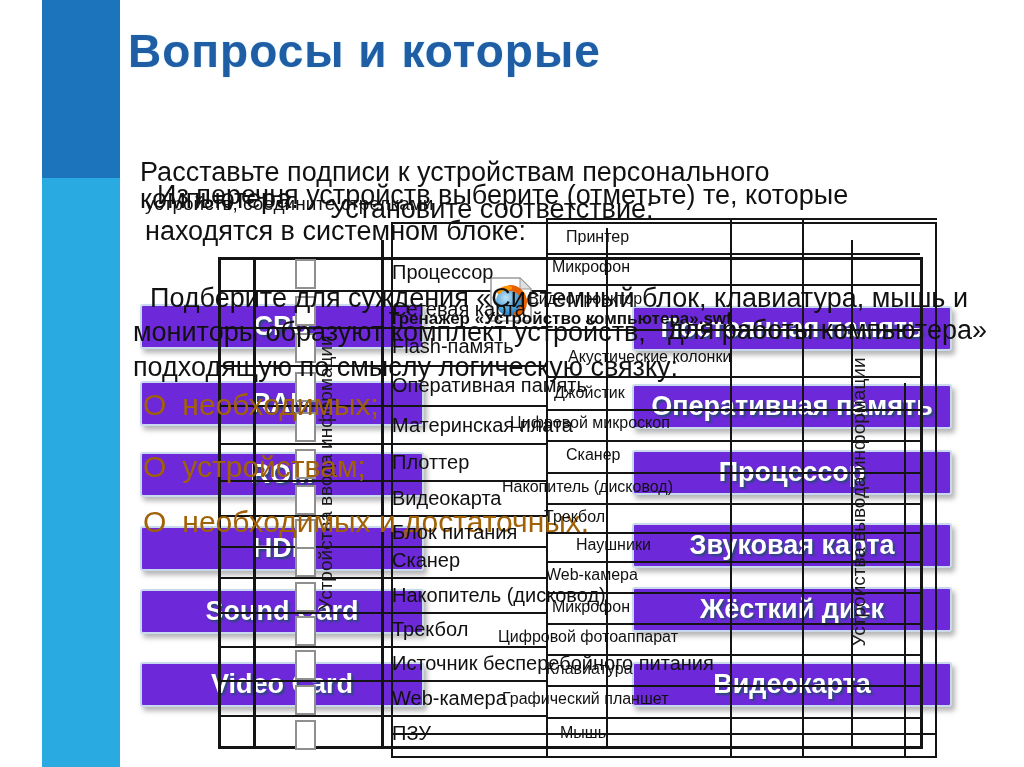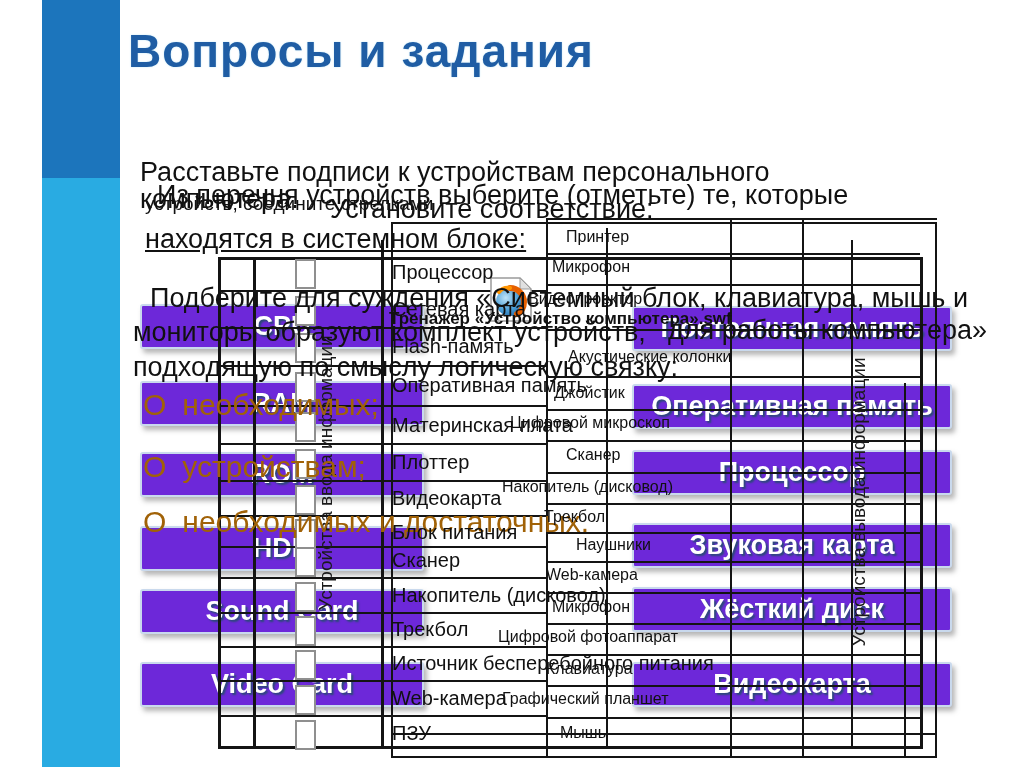--- a/index.html
+++ b/index.html
@@ -39,28 +39,28 @@
   .fx-icon{position:absolute;left:489px;top:276px;width:44px;height:47px;z-index:26;}
 </style>
 </head>
 <body>
 
 <div id="slide">
 
   <div class="sidebar-top"></div>
   <div class="sidebar-bottom"></div>
 
-  <div class="page-title">Вопросы и задания</div>
+  <div class="page-title">Вопросы и которые</div>
 
   <div class="t-lg" style="left:140px;top:157px;">Расставьте подписи к устройствам персонального</div>
   <div class="t-lg" style="left:157px;top:180px;">Из перечня устройств выберите (отметьте) те, которые</div>
   <div class="t-sm" style="left:145px;top:193px;">устройств, соедините стрелками</div>
   <div class="t-lg" style="left:140px;top:184px;">компьютера.</div>
   <div class="t-lg" style="left:330px;top:194px;">Установите соответствие:</div>
-  <div class="t-lg" style="left:145px;top:224px;text-decoration:underline;">находятся в системном блоке:</div>
+  <div class="t-lg" style="left:145px;top:216px;">находятся в системном блоке:</div>
 
   <div class="t-lg" style="left:150px;top:283px;">Подберите для суждения «Системный блок, клавиатура, мышь и</div>
   <div class="t-lg" style="left:133px;top:317px;">мониторы образуют комплект устройств,</div>
   <div class="t-lg" style="left:668px;top:315px;">для работы компьютера»</div>
   <div class="t-lg" style="left:133px;top:352px;">подходящую по смыслу логическую связку:</div>
 
   <div class="t-opt" style="left:143px;top:388px;">
     <span class="blt">О</span><span>необходимых;</span>
   </div>
   <div class="t-opt" style="left:143px;top:450px;">

